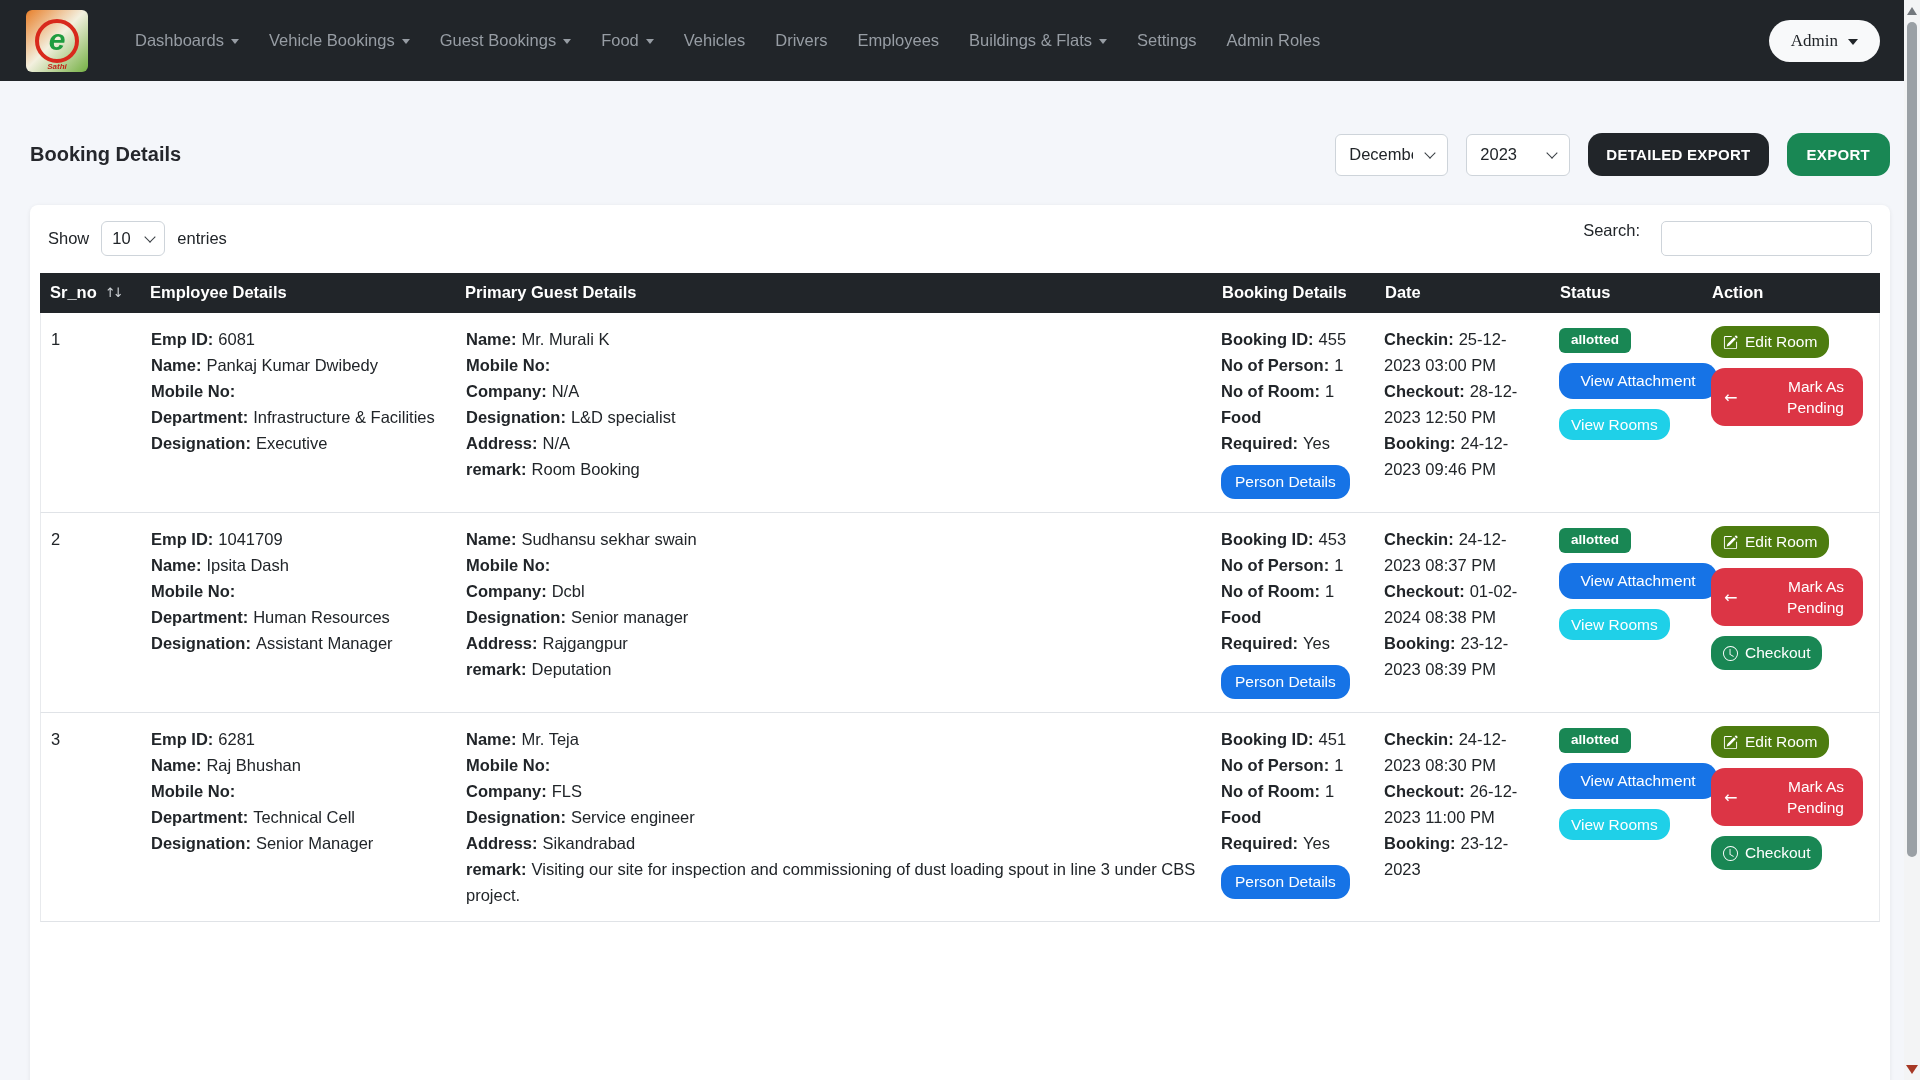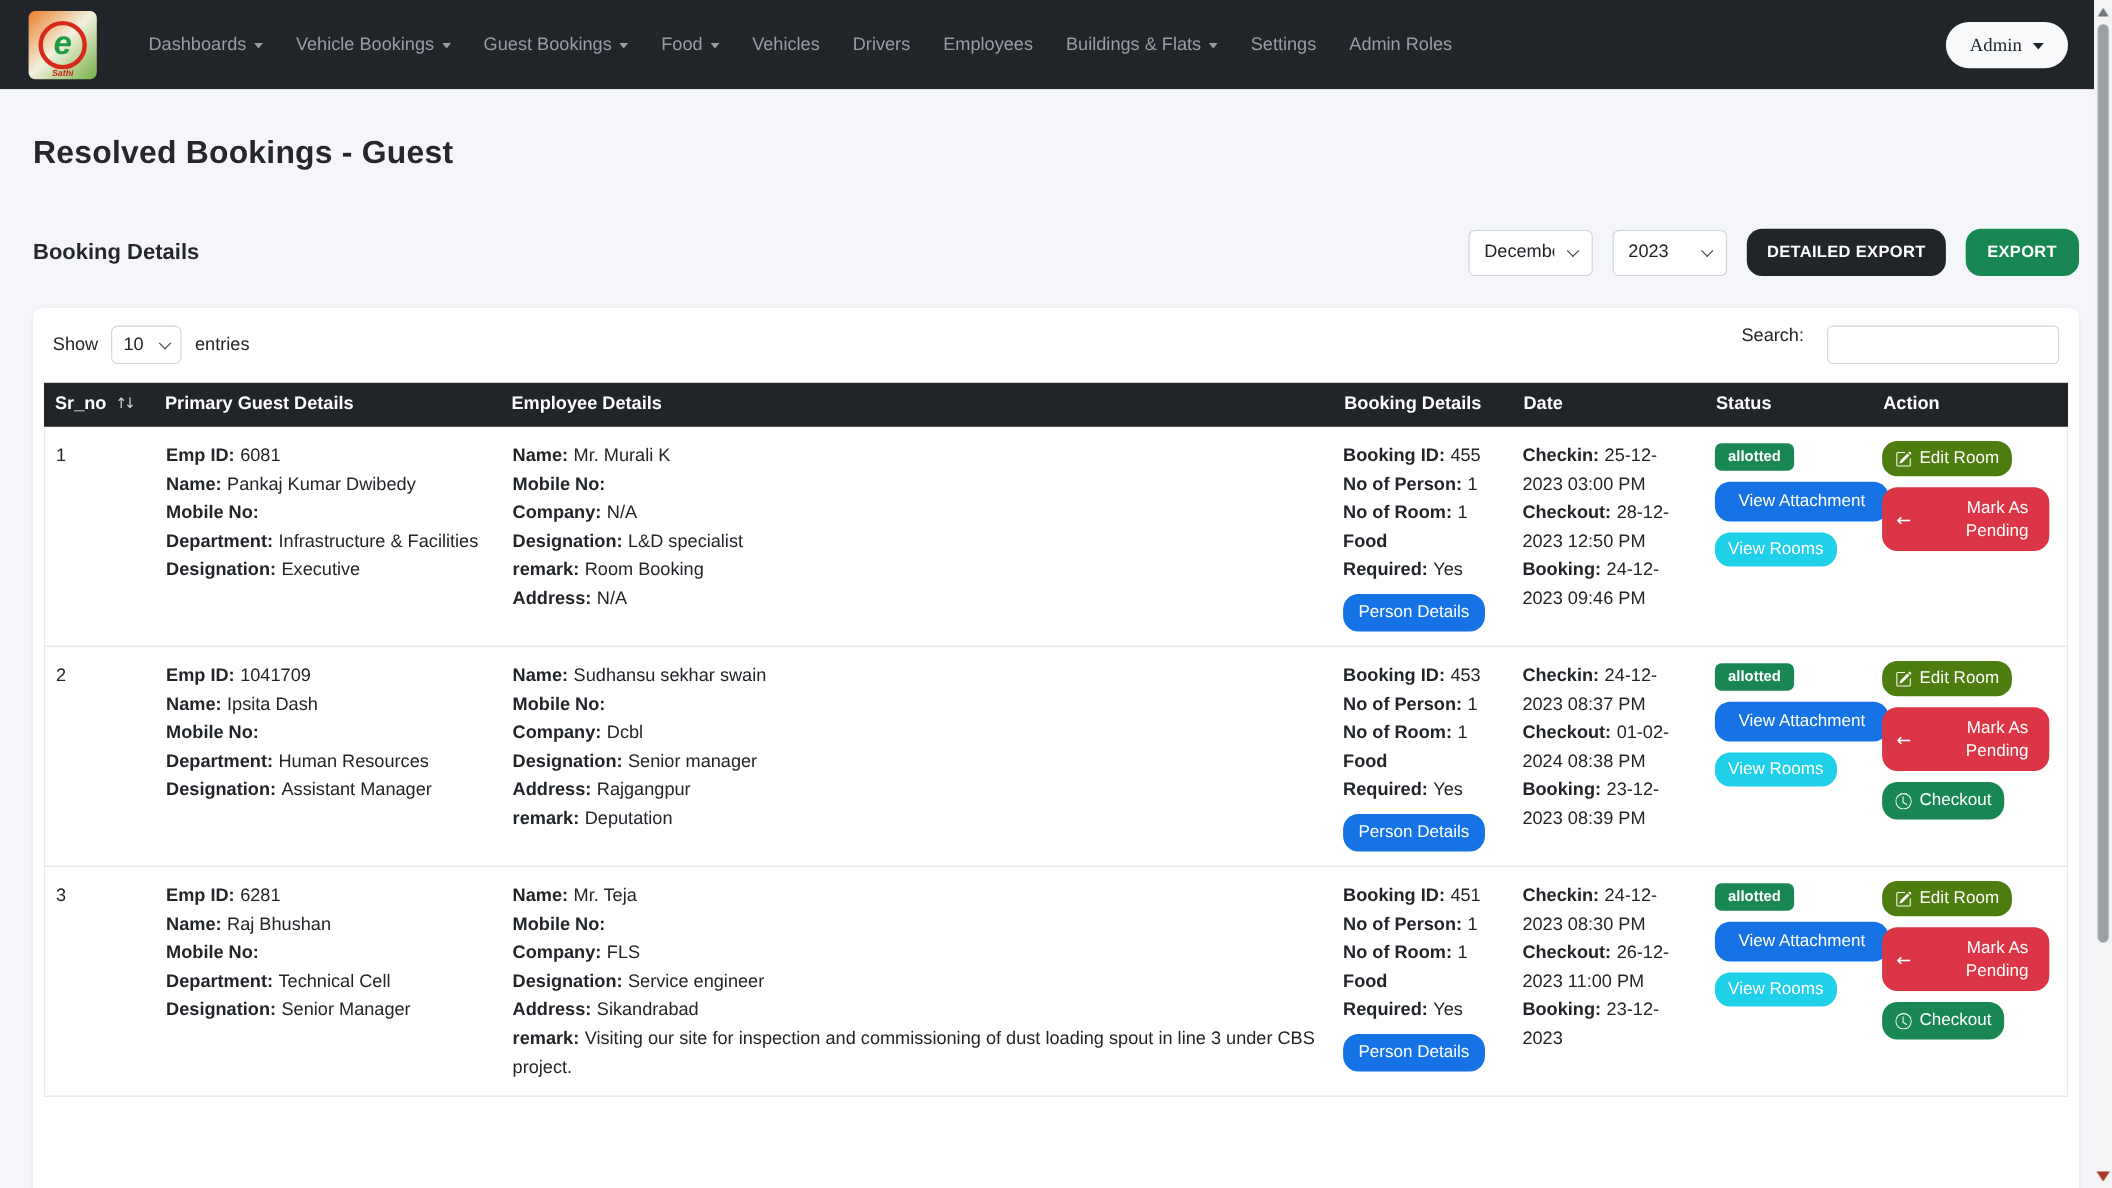--- a/index.html
+++ b/index.html
@@ -186,21 +186,20 @@
 
   </a>
 </nav>
   <button class="admin-btn">
     <span>Admin</span>
     <span class="admin-caret"></span>
   </button>
 </div>
 
 <div class="main">
-  <h1 class="page-title">Resolved Bookings - Guest</h1>
 
   <div class="section-row">
     <h2 class="section-title">Booking Details</h2>
     <div class="filters">
       <div class="select-box month">
         <span class="sel-text">December</span>
         <span class="chev"></span>
       </div>
       <div class="select-box year">
         <span class="sel-text">2023</span>
@@ -225,22 +224,22 @@
         <span>Search:</span>
         <input class="search-input" type="text" value="" style="">
       </div>
     </div>
 
     <div class="thead">
       <div class="th">
         <span>Sr_no</span>
         <span class="sort-icon">↑↓</span>
       </div>
+      <div class="th">Employee Details</div>
       <div class="th">Primary Guest Details</div>
-      <div class="th">Employee Details</div>
       <div class="th">Booking Details</div>
       <div class="th">Date</div>
       <div class="th">Status</div>
       <div class="th">Action</div>
     </div>
 
     <div>
   <div class="trow">
     <div class="cell">1</div>
 
@@ -250,22 +249,22 @@
       <div><span class="lbl">Mobile No:</span><span></span></div>
       <div><span class="lbl">Department:</span><span>Infrastructure &amp; Facilities</span></div>
       <div><span class="lbl">Designation:</span><span>Executive</span></div>
     </div>
 
     <div class="cell">
       <div><span class="lbl">Name:</span><span>Mr. Murali K</span></div>
       <div><span class="lbl">Mobile No:</span><span></span></div>
       <div><span class="lbl">Company:</span><span>N/A</span></div>
       <div><span class="lbl">Designation:</span><span>L&amp;D specialist</span></div>
+      <div><span class="lbl">Address:</span><span>N/A</span></div>
       <div><span class="lbl">remark:</span><span>Room Booking</span></div>
-      <div><span class="lbl">Address:</span><span>N/A</span></div>
     </div>
 
     <div class="cell booking-cell">
       <div class="inner">
         <div><span class="lbl">Booking ID:</span><span>455</span></div>
         <div><span class="lbl">No of Person:</span><span>1</span></div>
         <div><span class="lbl">No of Room:</span><span>1</span></div>
         <div><span class="lbl">Food Required:</span><span>Yes</span></div>
         <button class="btn btn-blue btn-person">Person Details</button>
       </div>

